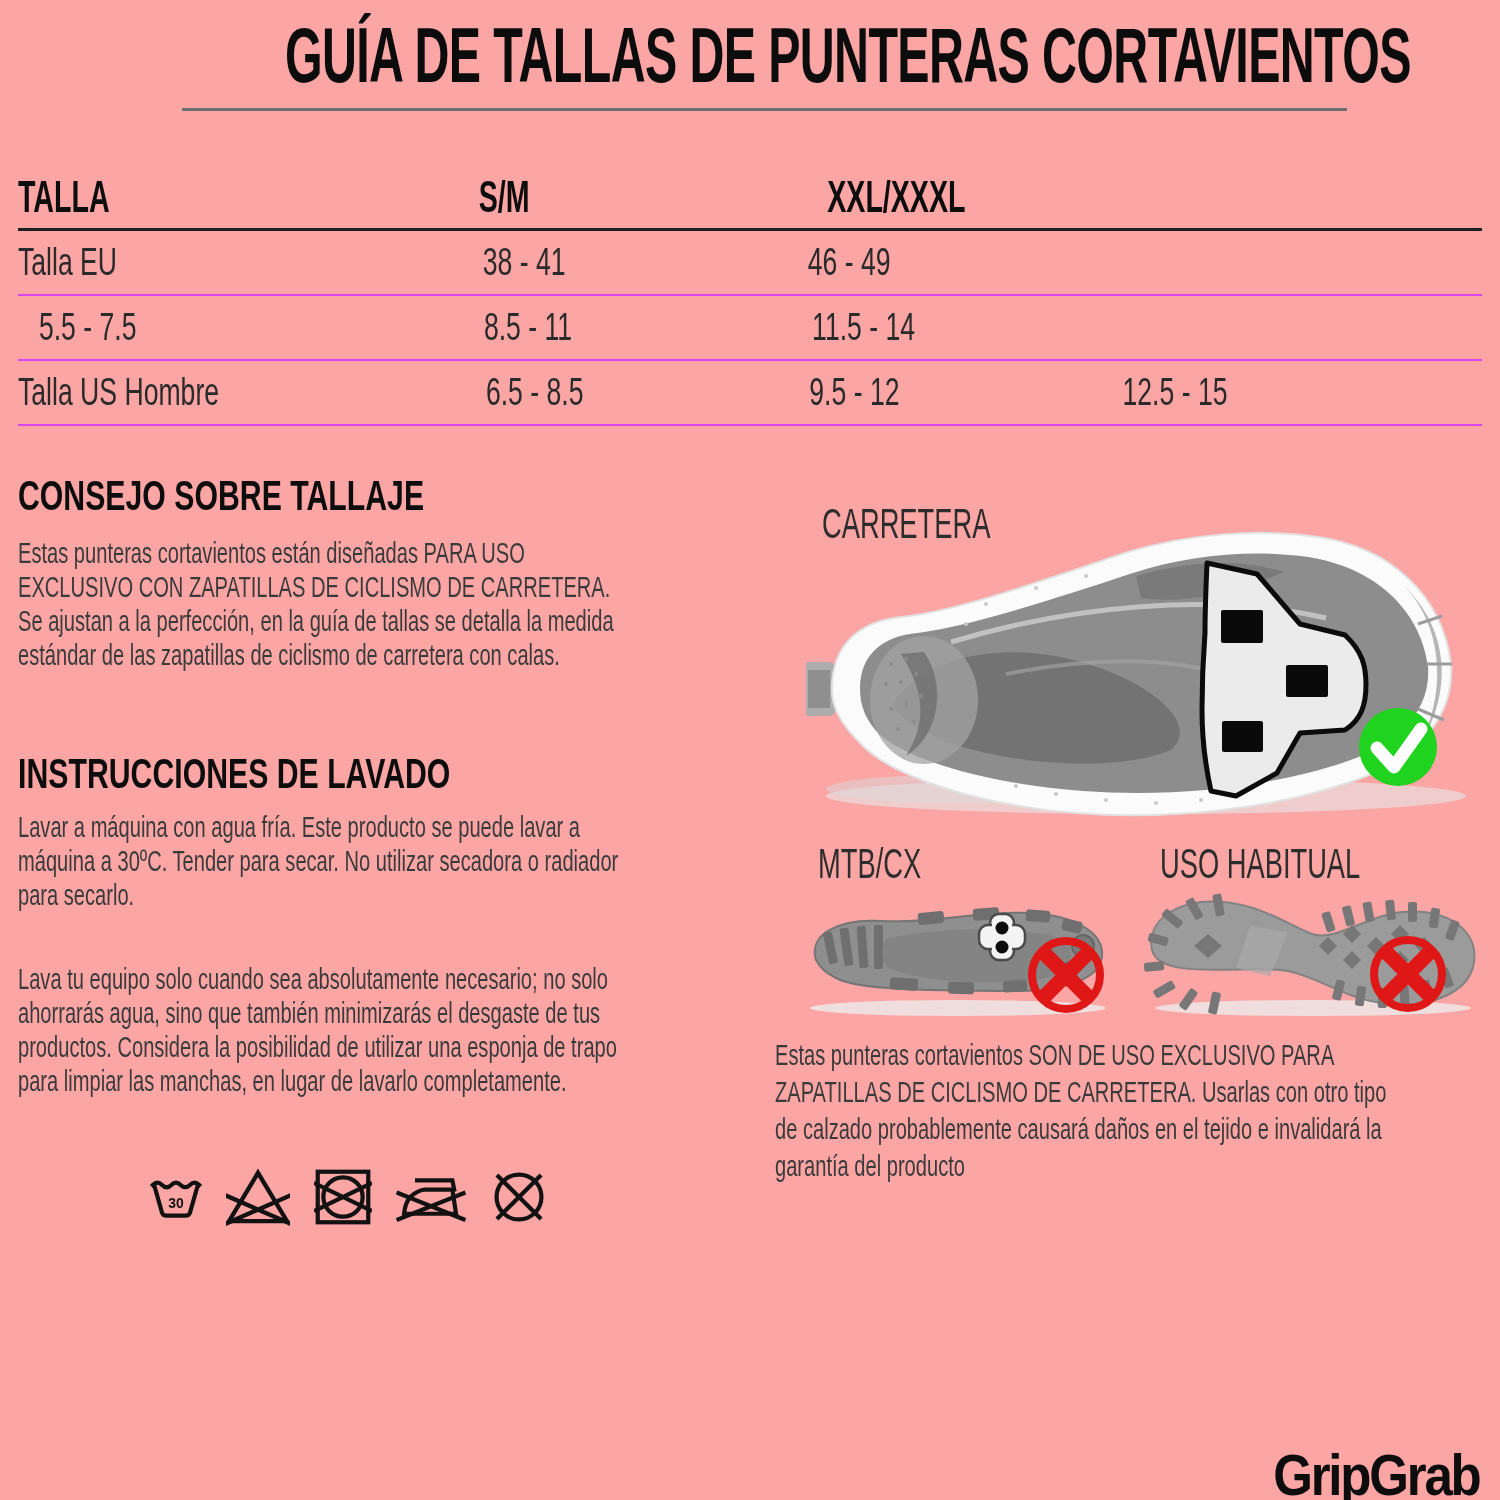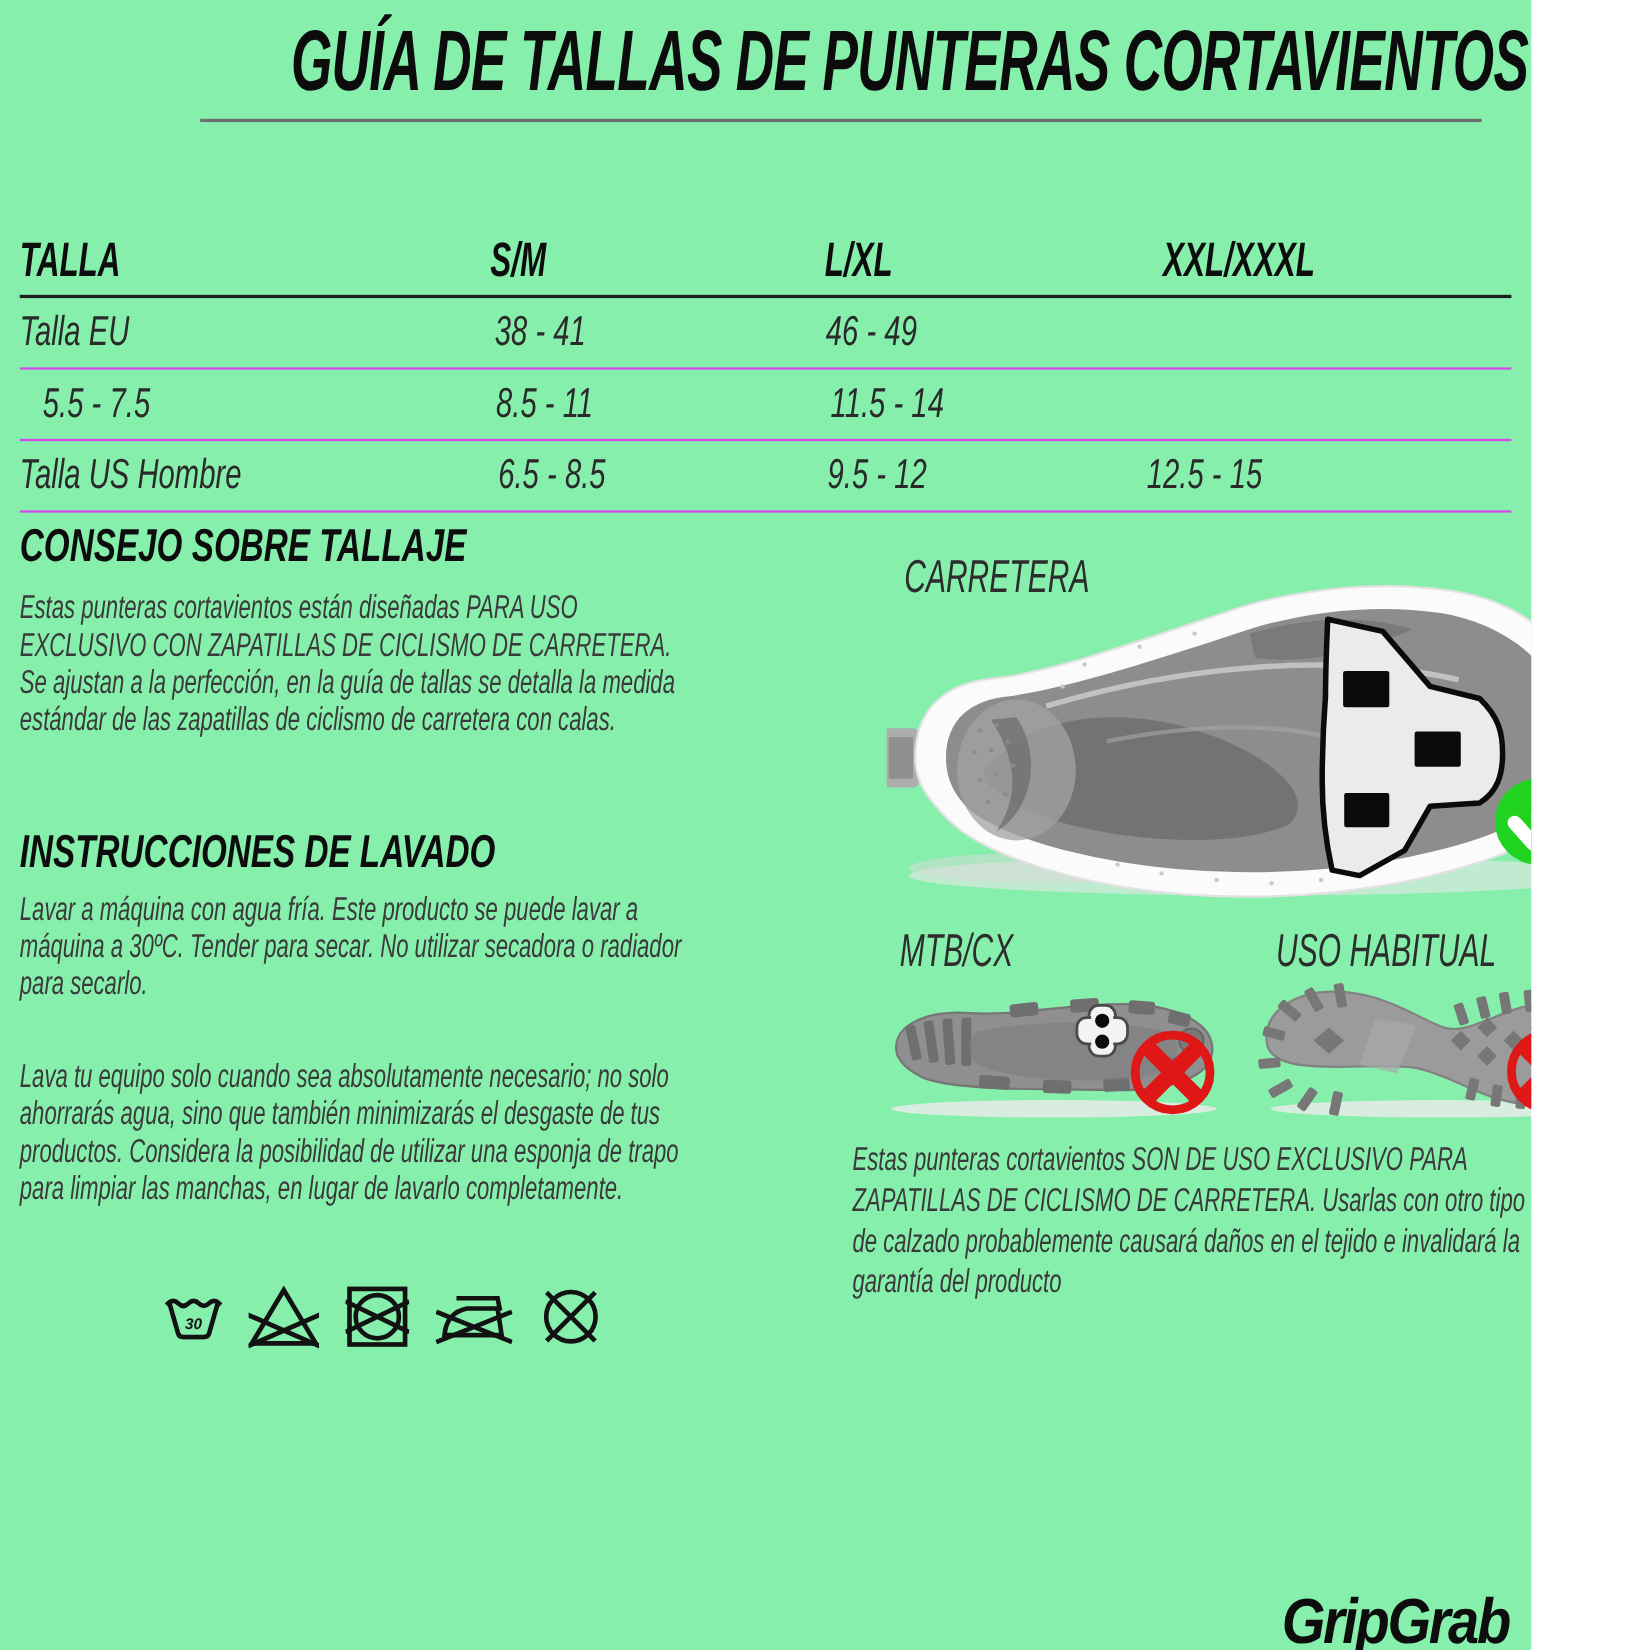--- a/index.html
+++ b/index.html
@@ -1,31 +1,31 @@
 <!DOCTYPE html>
 <html style="--check-green: #1fd31f; --cross-red: #e01717;"><head>
 <meta charset="utf-8">
 <style>
   html,body { margin:0; padding:0; background:#ffffff; }
   .page {
-    position:relative; width:1392px; height:1500px; background:#86efac;
-    font-family:"Liberation Sans", sans-serif; color:#222; overflow:hidden;font-style:italic;
+    position:relative; width:1500px; height:1500px; background:#fca5a5;
+    font-family:"Liberation Sans", sans-serif; color:#222; overflow:hidden;
   }
   
   .title {
     position:absolute; top:10px; left:0; width:100%; text-align:center;
     font-size:78px; font-weight:700; color:#0c0c0c; letter-spacing:-1px;
     transform:scaleX(.62); transform-origin:50% 0; white-space:nowrap; margin:0;
   }
   .title-rule { position:absolute; top:108px; left:182px; width:1165px; height:3px; background:#6f6f6f; }
   
   .size-table { position:absolute; left:18px; right:18px; top:166px; }
   .trow { display:grid; grid-template-columns:30.5% 22.2% 21.2% 23.3%; align-items:center;
           height:63px; border-bottom:2px solid #d946ef; }
-  .trow.thead { height:62px; border-bottom:3px solid #1f1f1f;margin-top:40px; }
+  .trow.thead { height:62px; border-bottom:3px solid #1f1f1f; }
   .tcell { overflow:visible; white-space:nowrap; }
   .tcell.first { text-align:left; }
   .hx { display:inline-block; font-size:44px; font-weight:700; color:#0d0d0d;
         transform:scaleX(.65); transform-origin:50% 50%; }
   .tcell.first .hx { transform-origin:0 50%; }
   .dx { display:inline-block; font-size:38px; font-weight:400; color:#2a2a2a;
         transform:scaleX(.70); transform-origin:50% 50%; }
   .tcell.first .dx { transform-origin:0 50%; }
   
   .h2 { position:absolute; margin:0; font-size:42px; font-weight:700; color:#0d0d0d;
@@ -54,21 +54,20 @@
 
 <div class="page">
 
   <h1 class="title">GUÍA DE TALLAS DE PUNTERAS CORTAVIENTOS</h1>
   <div class="title-rule"></div>
 
   <div class="size-table">
     <div class="trow thead">
       <div class="tcell first"><span class="hx">TALLA</span></div>
       <div class="tcell"><span class="hx">S/M</span></div>
-      <div class="tcell"><span class="hx">L/XL</span></div>
       <div class="tcell"><span class="hx">XXL/XXXL</span></div>
     </div>
     <div class="trow">
       <div class="tcell first"><span class="dx">Talla EU</span></div>
       <div class="tcell"><span class="dx">38 - 41</span></div>
       <div class="tcell"><span class="dx">46 - 49</span></div>
     </div>
     <div class="trow">
       <div class="tcell"><span class="dx">5.5 - 7.5</span></div>
       <div class="tcell"><span class="dx">8.5 - 11</span></div>

